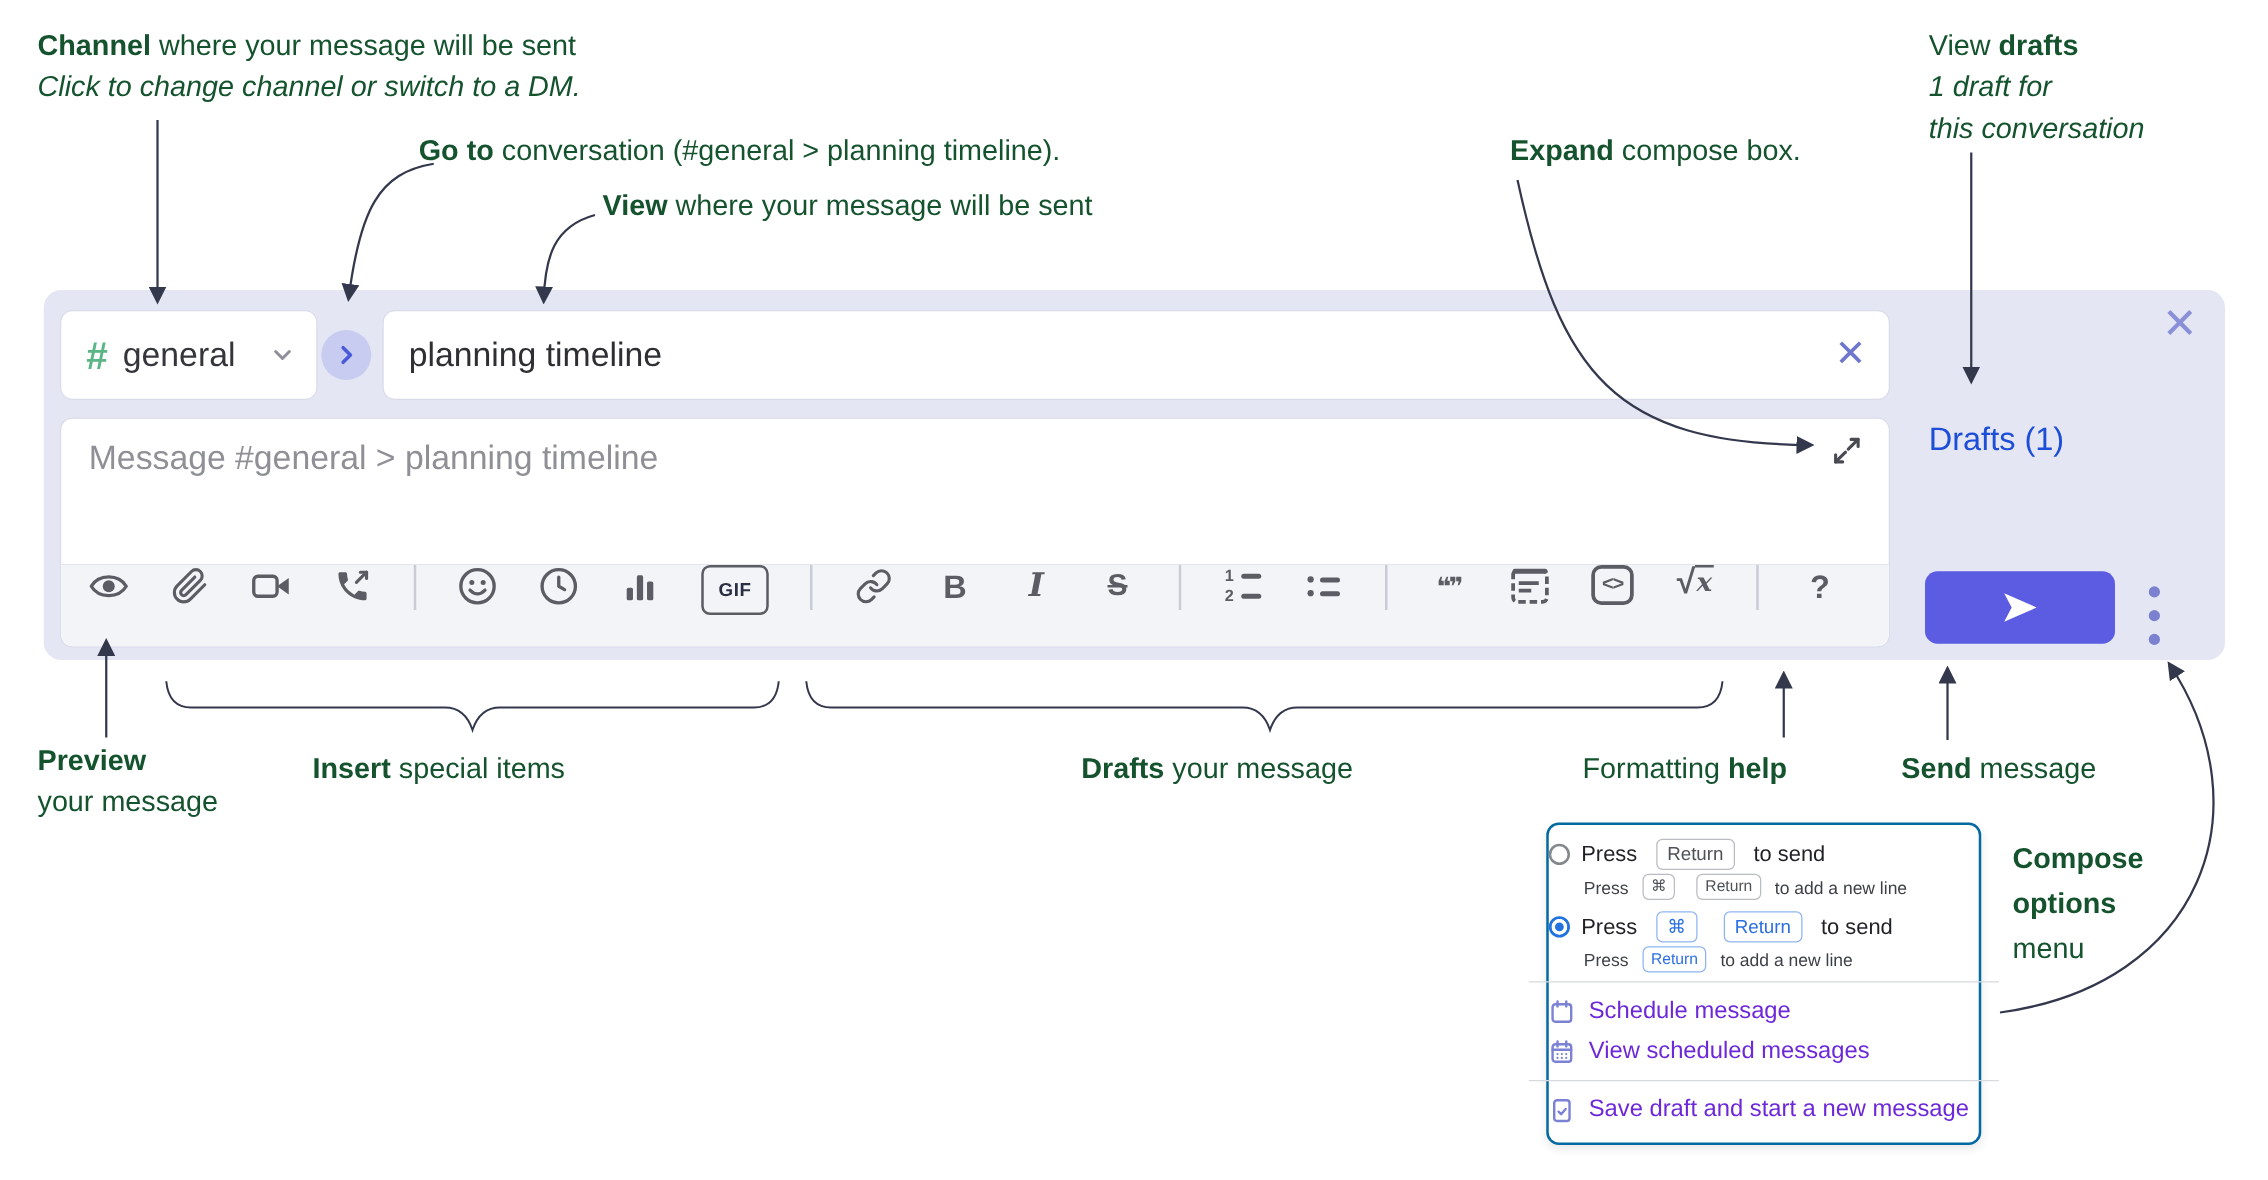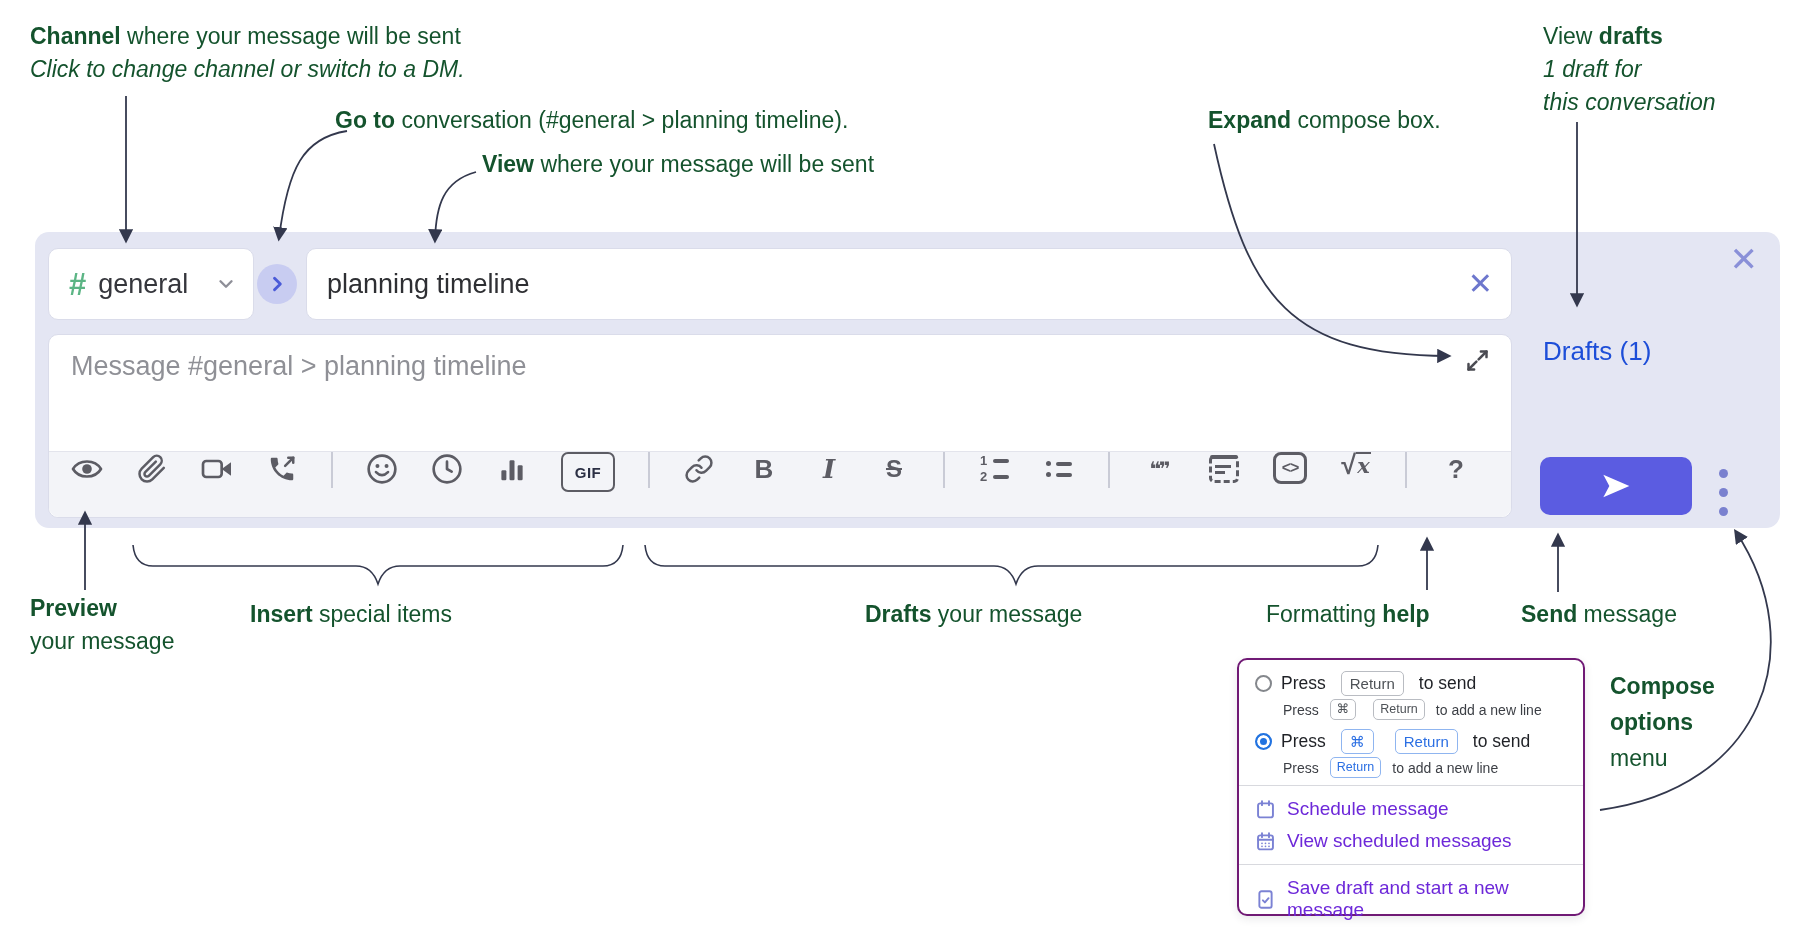--- a/index.html
+++ b/index.html
@@ -69,21 +69,21 @@
   .closex{position:absolute;right:22px;top:10px;font-size:34px;color:#8a90d8;cursor:pointer;line-height:1}
   .draftslink{position:absolute;left:1508px;top:104px;font-size:26px;color:#1d4ed8;cursor:pointer}
   .sendbtn{position:absolute;left:1505px;top:225px;width:152px;height:58px;background:#5b5ce1;
            border-radius:10px;display:flex;align-items:center;justify-content:center;cursor:pointer}
   .kebab{position:absolute;left:1678px;top:237px;width:20px;display:flex;flex-direction:column;
          gap:10px;align-items:center;cursor:pointer}
   .kebab span{width:9px;height:9px;border-radius:50%;background:#7a81cf}
 
   
   .popup{position:absolute;left:1237px;top:658px;width:348px;height:258px;background:#fff;
-         border:2px solid #701a75;border-radius:10px;padding:11px 16px;box-sizing:border-box;
+         border:2px solid #0369a1;border-radius:10px;padding:11px 0;box-sizing:border-box;
          box-shadow:0 3px 8px rgba(40,40,60,.10);z-index:10}
   .opt{display:flex;align-items:center;gap:9px;font-size:17.5px;color:#1f2126;cursor:pointer}
   .radio{width:17px;height:17px;border:2px solid #84878c;border-radius:50%;box-sizing:border-box;flex:0 0 auto}
   .radio.sel{border:2px solid #2273e0;background:#2273e0;box-shadow:inset 0 0 0 3px #fff}
   .optsub{margin:3px 0 0 28px;font-size:14px;color:#3c3f45;display:flex;align-items:center;gap:5px}
   .key{display:inline-block;border:1.5px solid #b9bcc2;border-radius:5px;padding:0 8px;height:25px;
        line-height:23px;font-size:15px;color:#4e5257;background:#fff;margin:0 6px;box-sizing:border-box}
   .key.blue{border-color:#8fb5f0;color:#2b6fe3}
   .key.sm{font-size:12.5px;height:21px;line-height:19px;padding:0 6px}
   .pdiv{border-top:1px solid #d8d9de;margin:7px -16px}

